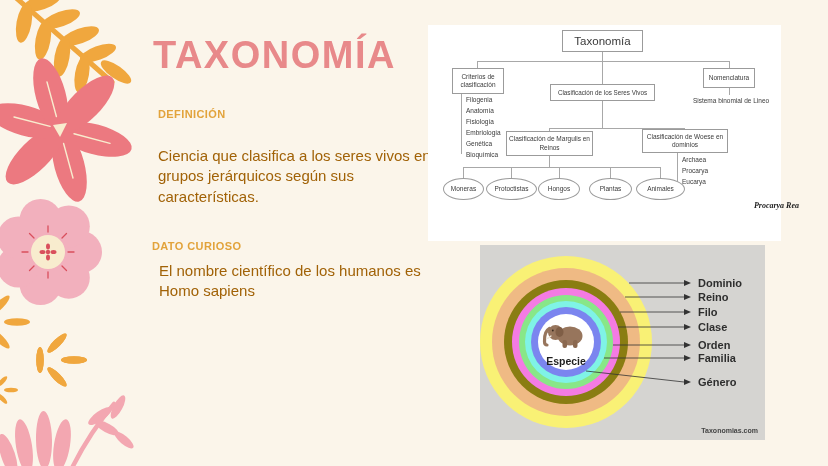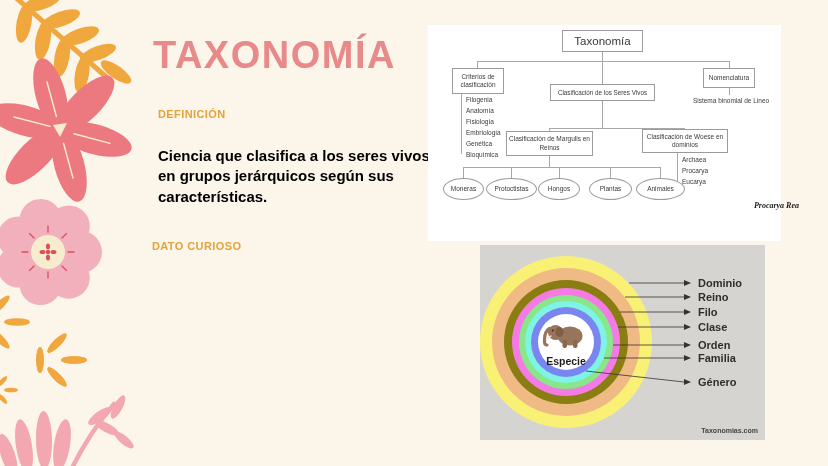--- a/index.html
+++ b/index.html
@@ -2,21 +2,21 @@
 <html><head>
 <meta charset="utf-8">
 <style>
   html,body{margin:0;padding:0;}
   .slide{position:relative;width:828px;height:466px;background:#FBF5EA;overflow:hidden;
          font-family:"Liberation Sans",sans-serif;}
   
   .main-title{position:absolute;left:153px;top:34px;font-size:38px;font-weight:bold;
               letter-spacing:1.5px;color:#E8898A;}
   .sec-heading{position:absolute;font-size:11px;font-weight:bold;letter-spacing:.4px;color:#E2A33B;}
-  .sec-body{position:absolute;font-size:15px;line-height:1.35;color:#000000;font-weight:bold;}
+  .sec-body{position:absolute;font-size:15px;line-height:1.35;color:#a16207;}
   
   .fc-panel{position:absolute;left:428px;top:25px;width:353px;height:216px;background:#ffffff;}
   .fc-box{position:absolute;border:1px solid #9b9b9b;background:#fff;color:#3a3a3a;
           display:flex;align-items:center;justify-content:center;text-align:center;
           font-size:6.5px;line-height:1.25;padding:1px 2px;box-sizing:border-box;}
   .fc-title{font-size:11.5px;}
   .fc-nowrap{white-space:nowrap;font-size:6.3px;}
   .fc-oval{border-radius:50%;}
   .fc-line{position:absolute;background:#a8a8a8;}
   .fc-text{position:absolute;color:#3a3a3a;font-size:6.5px;line-height:1.1;}
@@ -136,20 +136,21 @@
       <ellipse cx="124" cy="440" rx="12" ry="4.2" transform="rotate(40 124 440)"></ellipse>
     </g>
   </svg>
 
   <div class="main-title">TAXONOMÍA</div>
 
   <div class="sec-heading" style="left:158px;top:108px;">DEFINICIÓN</div>
   <div class="sec-body" style="left:158px;top:146px;width:285px;">Ciencia que clasifica a los seres vivos en grupos jerárquicos según sus características.</div>
 
   <div class="sec-heading" style="left:152px;top:240px;">DATO CURIOSO</div>
+  <div class="sec-body" style="left:159px;top:261px;width:300px;">El nombre científico de los humanos es Homo sapiens</div>
 
   <div class="fc-panel">
 
     <div class="fc-line" style="left:174px;top:27px;width:1px;height:9px;"></div>
     <div class="fc-line" style="left:49px;top:36px;width:253px;height:1px;"></div>
     <div class="fc-line" style="left:49px;top:36px;width:1px;height:7px;"></div>
     <div class="fc-line" style="left:301px;top:36px;width:1px;height:7px;"></div>
     <div class="fc-line" style="left:174px;top:36px;width:1px;height:23px;"></div>
     <div class="fc-line" style="left:301px;top:63px;width:1px;height:7px;"></div>
     <div class="fc-line" style="left:33px;top:69px;width:1px;height:60px;"></div>

